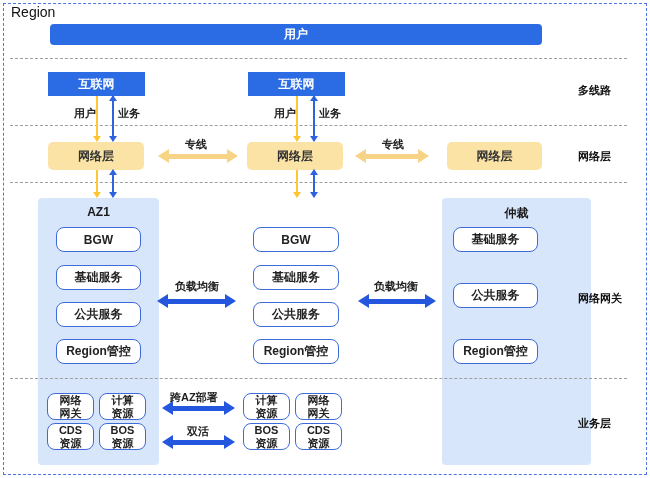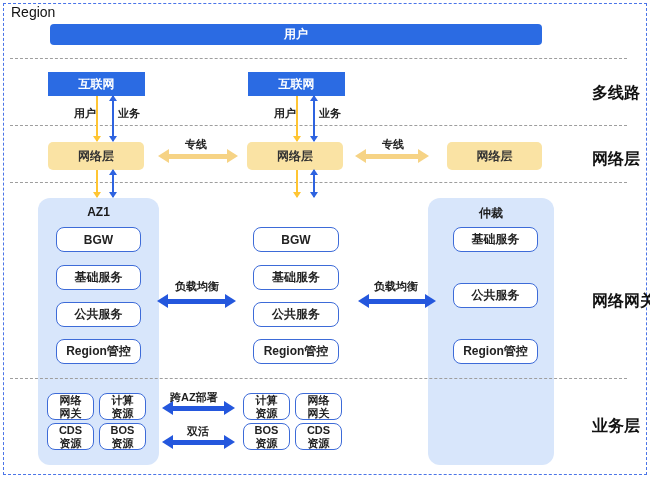--- a/index.html
+++ b/index.html
@@ -23,42 +23,42 @@
   }
   .bluebox {
     position:absolute; background:#2b6be3; color:#fff; font-size:12px; font-weight:bold;
     display:flex; align-items:center; justify-content:center; border-radius:0;
   }
   .tanbox {
     position:absolute; background:#fae3a4; color:#333; font-size:12px; font-weight:bold;
     display:flex; align-items:center; justify-content:center; border-radius:5px;
   }
   .az {
-    position:absolute; top:198px; height:267px; background:#d8e6fb; border-radius:12px;
+    position:absolute; top:198px; height:267px; background:#d8e6fb; border-radius:4px;
   }
   .az-title {
     position:absolute; left:0; right:0; top:7px; text-align:center;
     font-size:12px; color:#1a1a1a; font-weight:bold;
   }
   .svcbox {
     position:absolute; height:25px; background:#fff; border:1.4px solid #3d6bd8;
     border-radius:8px; display:flex; align-items:center; justify-content:center;
     font-size:12px; color:#222; font-weight:bold;
   }
   .resbox {
     position:absolute; width:47px; height:27px; background:#fff; border:1.4px solid #3d6bd8;
     border-radius:8px; display:flex; align-items:center; justify-content:center;
     font-size:11px; line-height:1.15; color:#222; font-weight:bold; text-align:center;
     padding:0 7px; word-break:break-all;
   }
   .small-label {
     position:absolute; font-size:11px; font-weight:bold; color:#222; white-space:nowrap;
   }
   .layer-label {
-    position:absolute; font-size:16px; font-weight:bold; color:#111; white-space:nowrap;margin-left:14px;
+    position:absolute; font-size:11px; font-weight:bold; color:#111; white-space:nowrap;
   }
   
   .varrow { position:absolute; width:8px; }
   .varrow .shaft { position:absolute; left:3px; top:0; bottom:0; width:2px; }
   .varrow.yellow .shaft { background:#ffc533; }
   .varrow.blue .shaft { background:#2e63e0; }
   .varrow .hd { position:absolute; left:0; width:0; height:0;
     border-left:4px solid transparent; border-right:4px solid transparent; }
   .varrow .hd.down { bottom:-1px; border-top:6px solid; }
   .varrow .hd.up { top:-1px; border-bottom:6px solid; }
@@ -80,21 +80,21 @@
   .harrow.bluea .hd.right { border-left:11px solid #2457dd; }
 </style>
 </head>
 <body>
 
 <div class="canvas">
 
   <div class="az" style="left:38px; width:121px;">
     <div class="az-title">AZ1</div>
   </div>
-  <div class="az" style="left:428px; width:126px;">
+  <div class="az" style="left:442px; width:149px;">
     <div class="az-title">仲裁</div>
   </div>
 
   <div class="sep" style="top:58px;"></div>
   <div class="sep" style="top:125px;"></div>
   <div class="sep" style="top:182px;"></div>
   <div class="sep" style="top:378px;"></div>
 
   <div class="frame"></div>
   <div class="region-label">Region</div>

